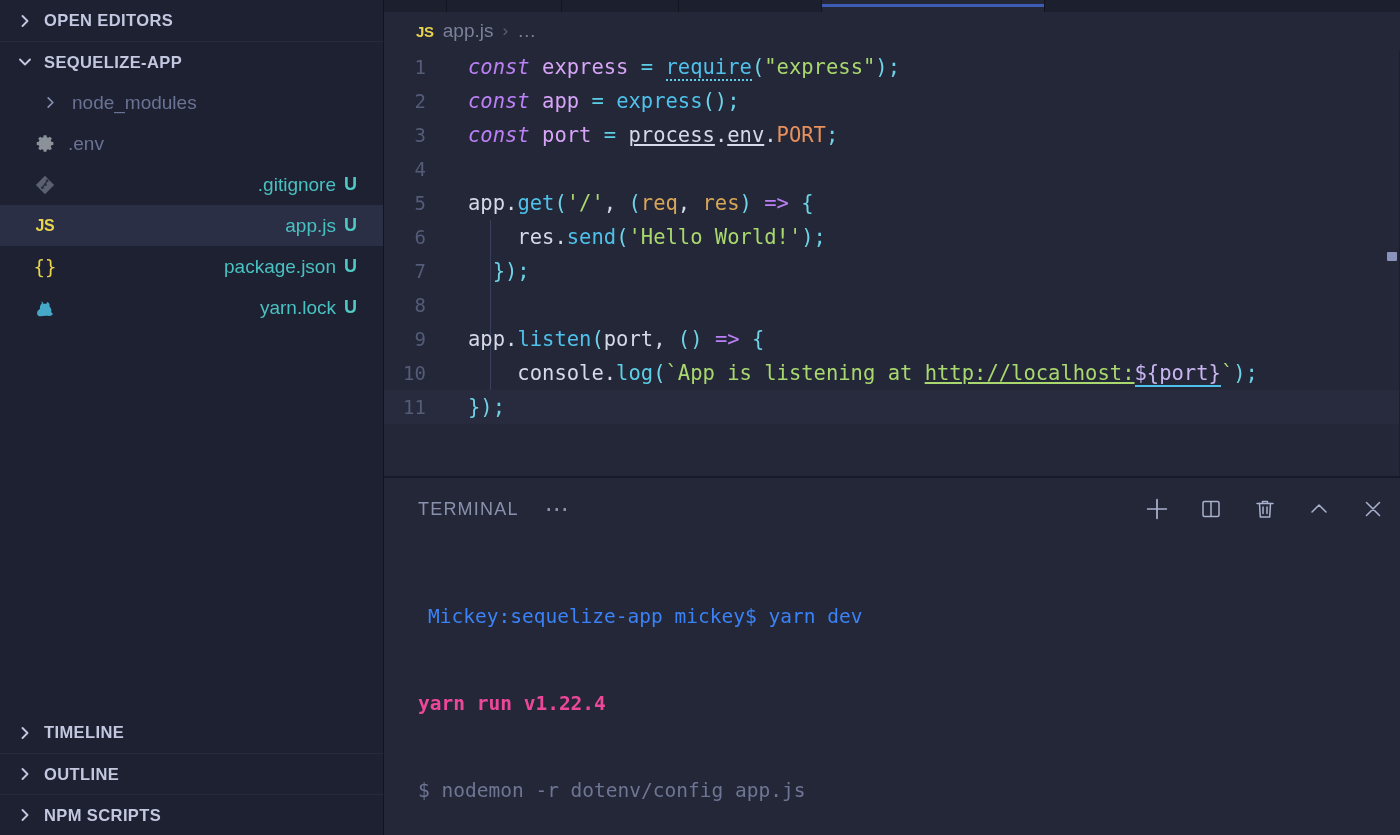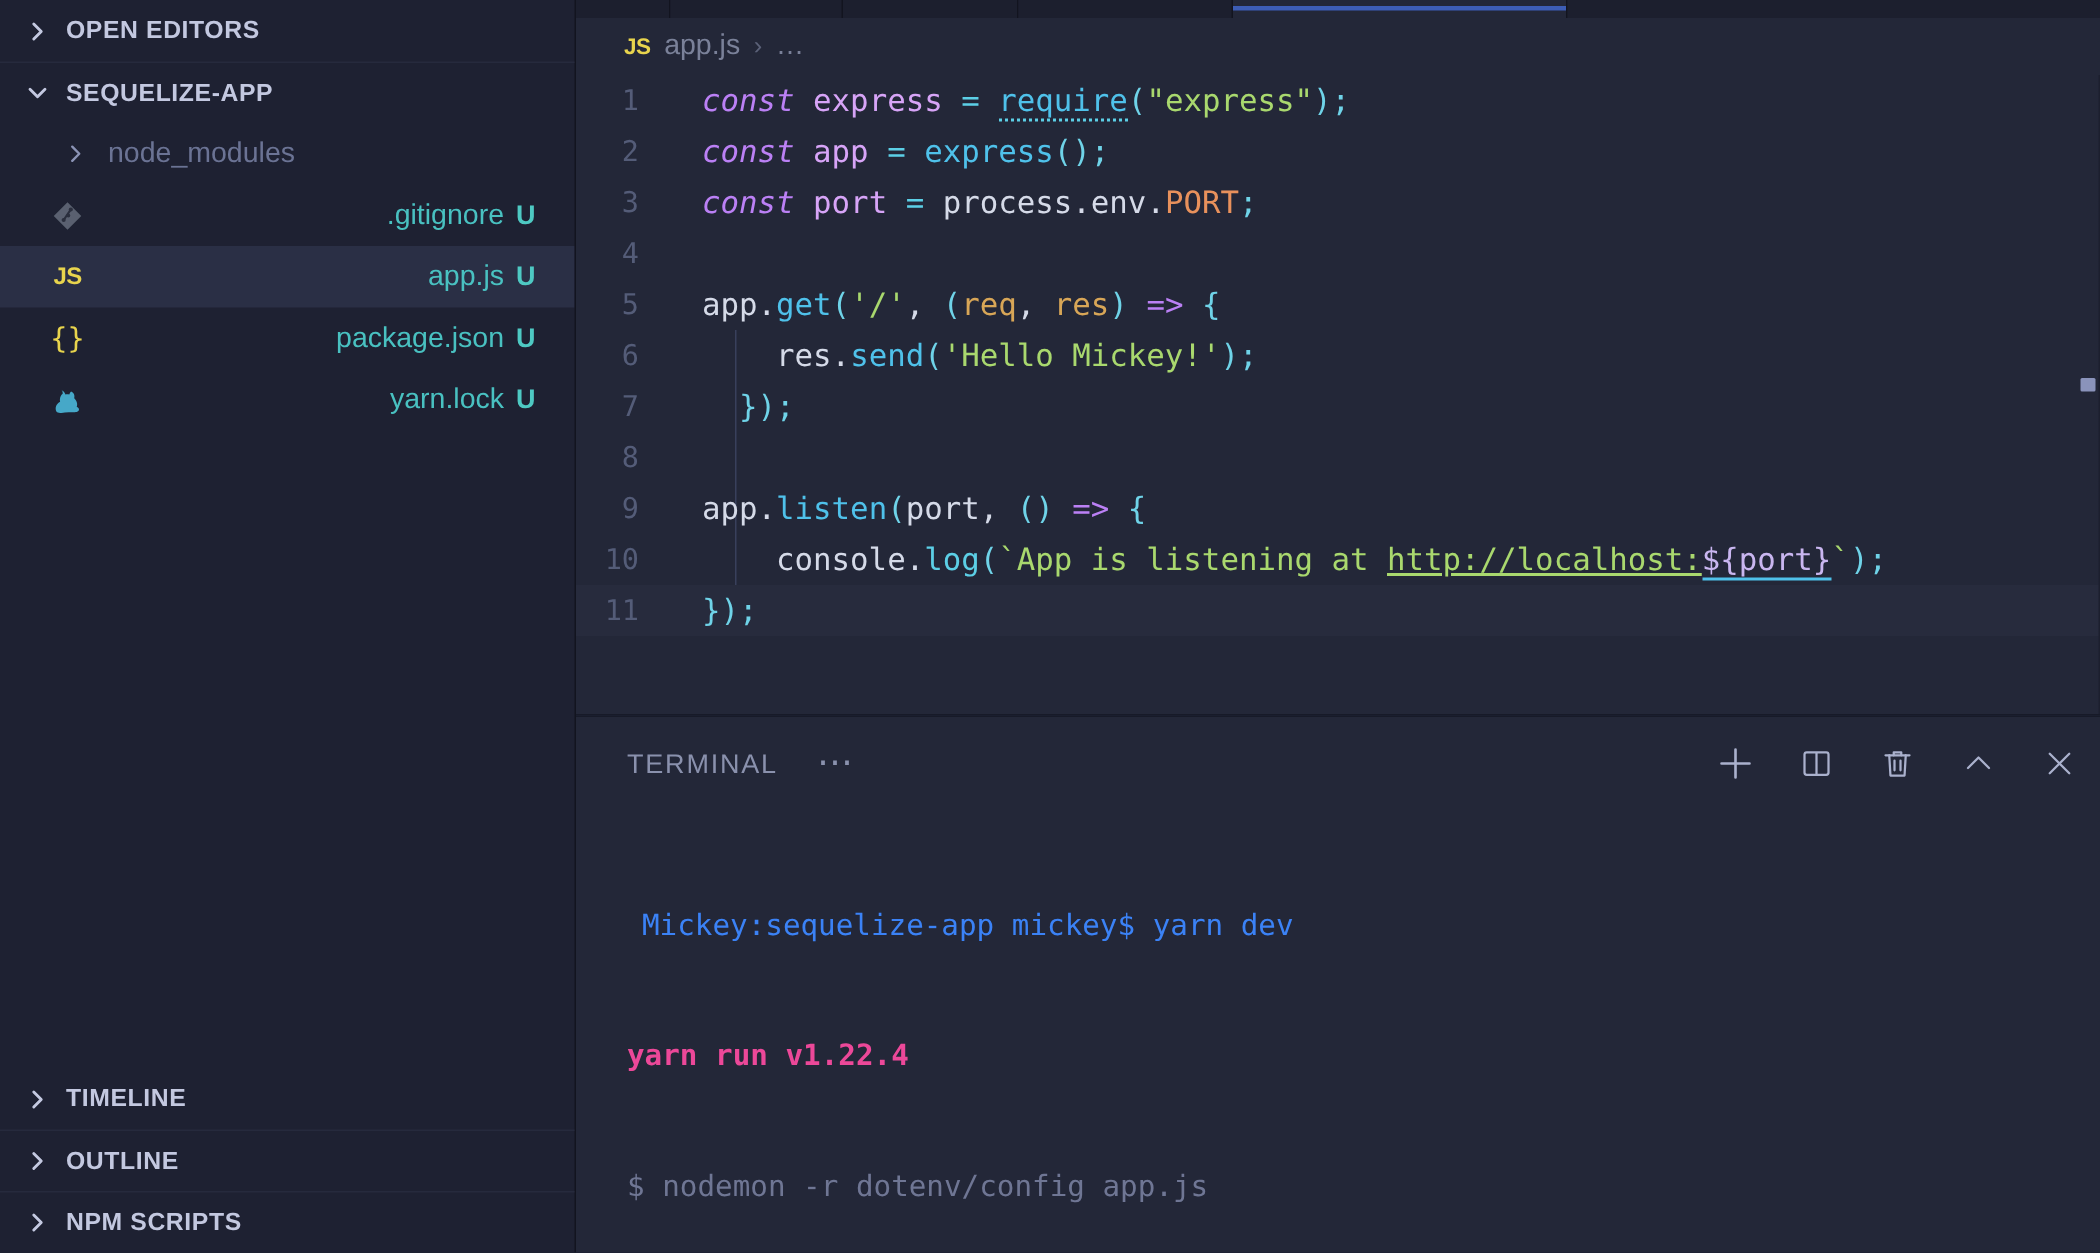--- a/index.html
+++ b/index.html
@@ -208,21 +208,21 @@
   .t-var     { color:#d7a4f7; }
   .t-op      { color:#5ccfe6; }
   .t-fn      { color:#4fc1ea; }
   .t-fn2     { color:#5ccfe6; }
   .t-str     { color:#a9d86e; }
   .t-plain   { color:#d5dae8; }
   .t-punc    { color:#6fd3e8; }
   .t-param   { color:#d8a657; }
   .t-const   { color:#e8915c; }
   .t-arrow   { color:#bb80f5; }
-  .t-prop    { color:#d5dae8; }
+  .t-prop    { color:#d5dae8;text-decoration:underline; }
   .t-tpl     { color:#a9d86e; }
   .t-link    { color:#a9d86e; text-decoration: underline; text-decoration-color:#a9d86e; }
   .t-embed   { color:#c9b6f0; border-bottom: 2px solid #4fc1ea; }
   .squiggle  { border-bottom: 2px dotted #5ccfe6; }
 
   
   .ruler-mark {
     position: absolute;
     right: 3px;
     width: 10px;
@@ -342,20 +342,31 @@
         <span class="chev-sm">
           <svg width="15" height="15" viewBox="0 0 16 16" fill="none" stroke="currentColor" stroke-width="1.7" stroke-linecap="round" stroke-linejoin="round">
               <path d="M5.5 3 L10.5 8 L5.5 13"></path>
             </svg>
         </span>
         <span style="width:12px"></span>
         <span class="row-label lbl-muted">node_modules</span>
         <span class="row-badge"></span>
       </div>
 
+      <div class="tree-row">
+        <span class="tree-indent" style="width:30px"></span>
+        <span class="row-icon">
+          <svg width="21" height="21" viewBox="0 0 24 24" fill="#8b9199">
+            <path d="M12 8.2a3.8 3.8 0 100 7.6 3.8 3.8 0 000-7.6zm0 5.9a2.1 2.1 0 110-4.2 2.1 2.1 0 010 4.2z"></path>
+            <path d="M21 13.6v-3.2l-2.3-.4a7 7 0 00-.7-1.7l1.3-1.9-2.2-2.2-1.9 1.3a7 7 0 00-1.7-.7L13.1 2.5H9.9l-.4 2.3a7 7 0 00-1.7.7L5.9 4.2 3.7 6.4l1.3 1.9a7 7 0 00-.7 1.7l-2.3.4v3.2l2.3.4c.16.6.4 1.17.7 1.7l-1.3 1.9 2.2 2.2 1.9-1.3c.53.3 1.1.54 1.7.7l.4 2.3h3.2l.4-2.3c.6-.16 1.17-.4 1.7-.7l1.9 1.3 2.2-2.2-1.3-1.9c.3-.53.54-1.1.7-1.7l2.3-.4z"></path>
+          </svg>
+        </span>
+        <span class="row-label lbl-muted">.env</span>
+        <span class="row-badge"></span>
+      </div>
 
       <div class="tree-row">
         <span class="tree-indent" style="width:30px"></span>
         <span class="row-icon">
           <svg width="22" height="22" viewBox="0 0 24 24">
             <path d="M12 2 L22 12 L12 22 L2 12 Z" fill="#5a6070"></path>
             <path d="M9.4 14.6 L14.2 7.6" stroke="#2b2f3e" stroke-width="1.5" fill="none" stroke-linecap="round"></path>
             <circle cx="14.4" cy="7.3" r="1.5" fill="#2b2f3e"></circle>
             <circle cx="9.2" cy="14.9" r="1.5" fill="#2b2f3e"></circle>
             <circle cx="12.6" cy="11.6" r="1.4" fill="#2b2f3e"></circle>
@@ -467,21 +478,21 @@
           <span class="ln-code"></span>
         </div>
 
         <div class="ln-row">
           <span class="ln-num">5</span>
           <span class="ln-code"><span class="t-plain">app</span><span class="t-plain">.</span><span class="t-fn">get</span><span class="t-punc">(</span><span class="t-str">'/'</span><span class="t-plain">, </span><span class="t-punc">(</span><span class="t-param">req</span><span class="t-plain">, </span><span class="t-param">res</span><span class="t-punc">)</span><span class="t-plain"> </span><span class="t-arrow">=&gt;</span><span class="t-plain"> </span><span class="t-punc">{</span></span>
         </div>
 
         <div class="ln-row">
           <span class="ln-num">6</span>
-          <span class="ln-code"><span class="t-plain">    res</span><span class="t-plain">.</span><span class="t-fn">send</span><span class="t-punc">(</span><span class="t-str">'Hello Mickey!'</span><span class="t-punc">)</span><span class="t-punc">;</span></span>
+          <span class="ln-code"><span class="t-plain">    res</span><span class="t-plain">.</span><span class="t-fn">send</span><span class="t-punc">(</span><span class="t-str">'Hello World!'</span><span class="t-punc">)</span><span class="t-punc">;</span></span>
         </div>
 
         <div class="ln-row">
           <span class="ln-num">7</span>
           <span class="ln-code"><span class="t-punc">  });</span></span>
         </div>
 
         <div class="ln-row">
           <span class="ln-num">8</span>
           <span class="ln-code"></span>

